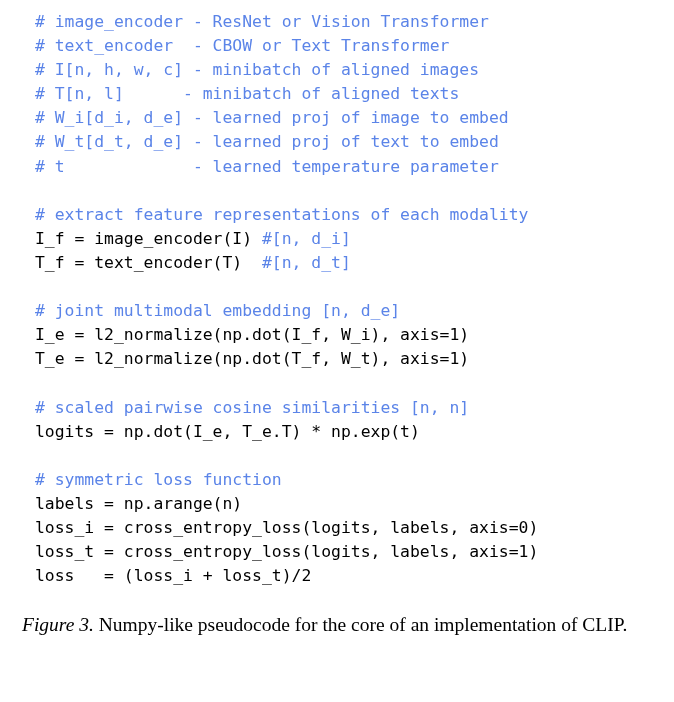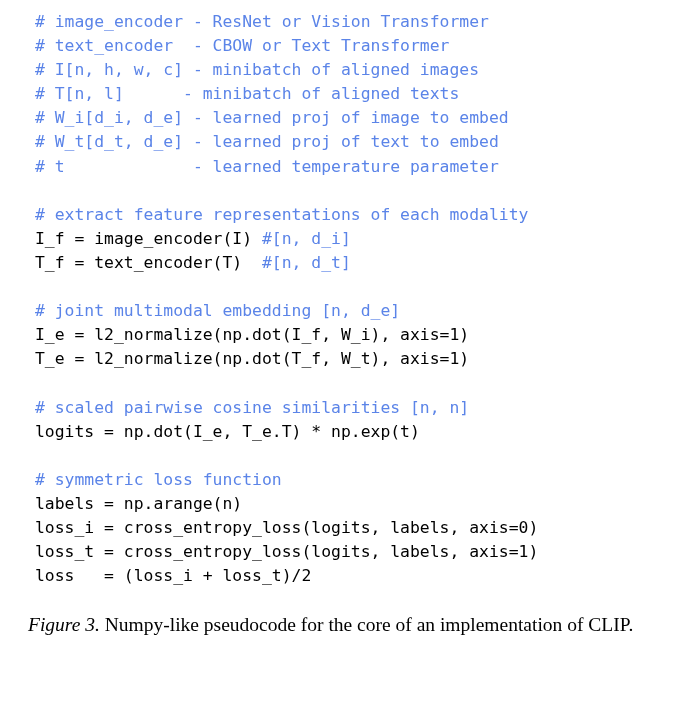--- a/index.html
+++ b/index.html
@@ -44,21 +44,21 @@
     height: 24.1px;
   }
   .tok-code {
     color: #000000;
   }
   .tok-comment {
     color: #5b84e8;
   }
   #caption {
     position: absolute;
-    left: 28px;
+    left: 22px;
     top: 612px;
     width: 634px;
     font-family: "Liberation Serif", "DejaVu Serif", serif;
     font-size: 19.5px;
     line-height: 26.5px;
     color: #000000;
     text-align: justify;
     text-justify: inter-word;
     hyphens: manual;
   }

